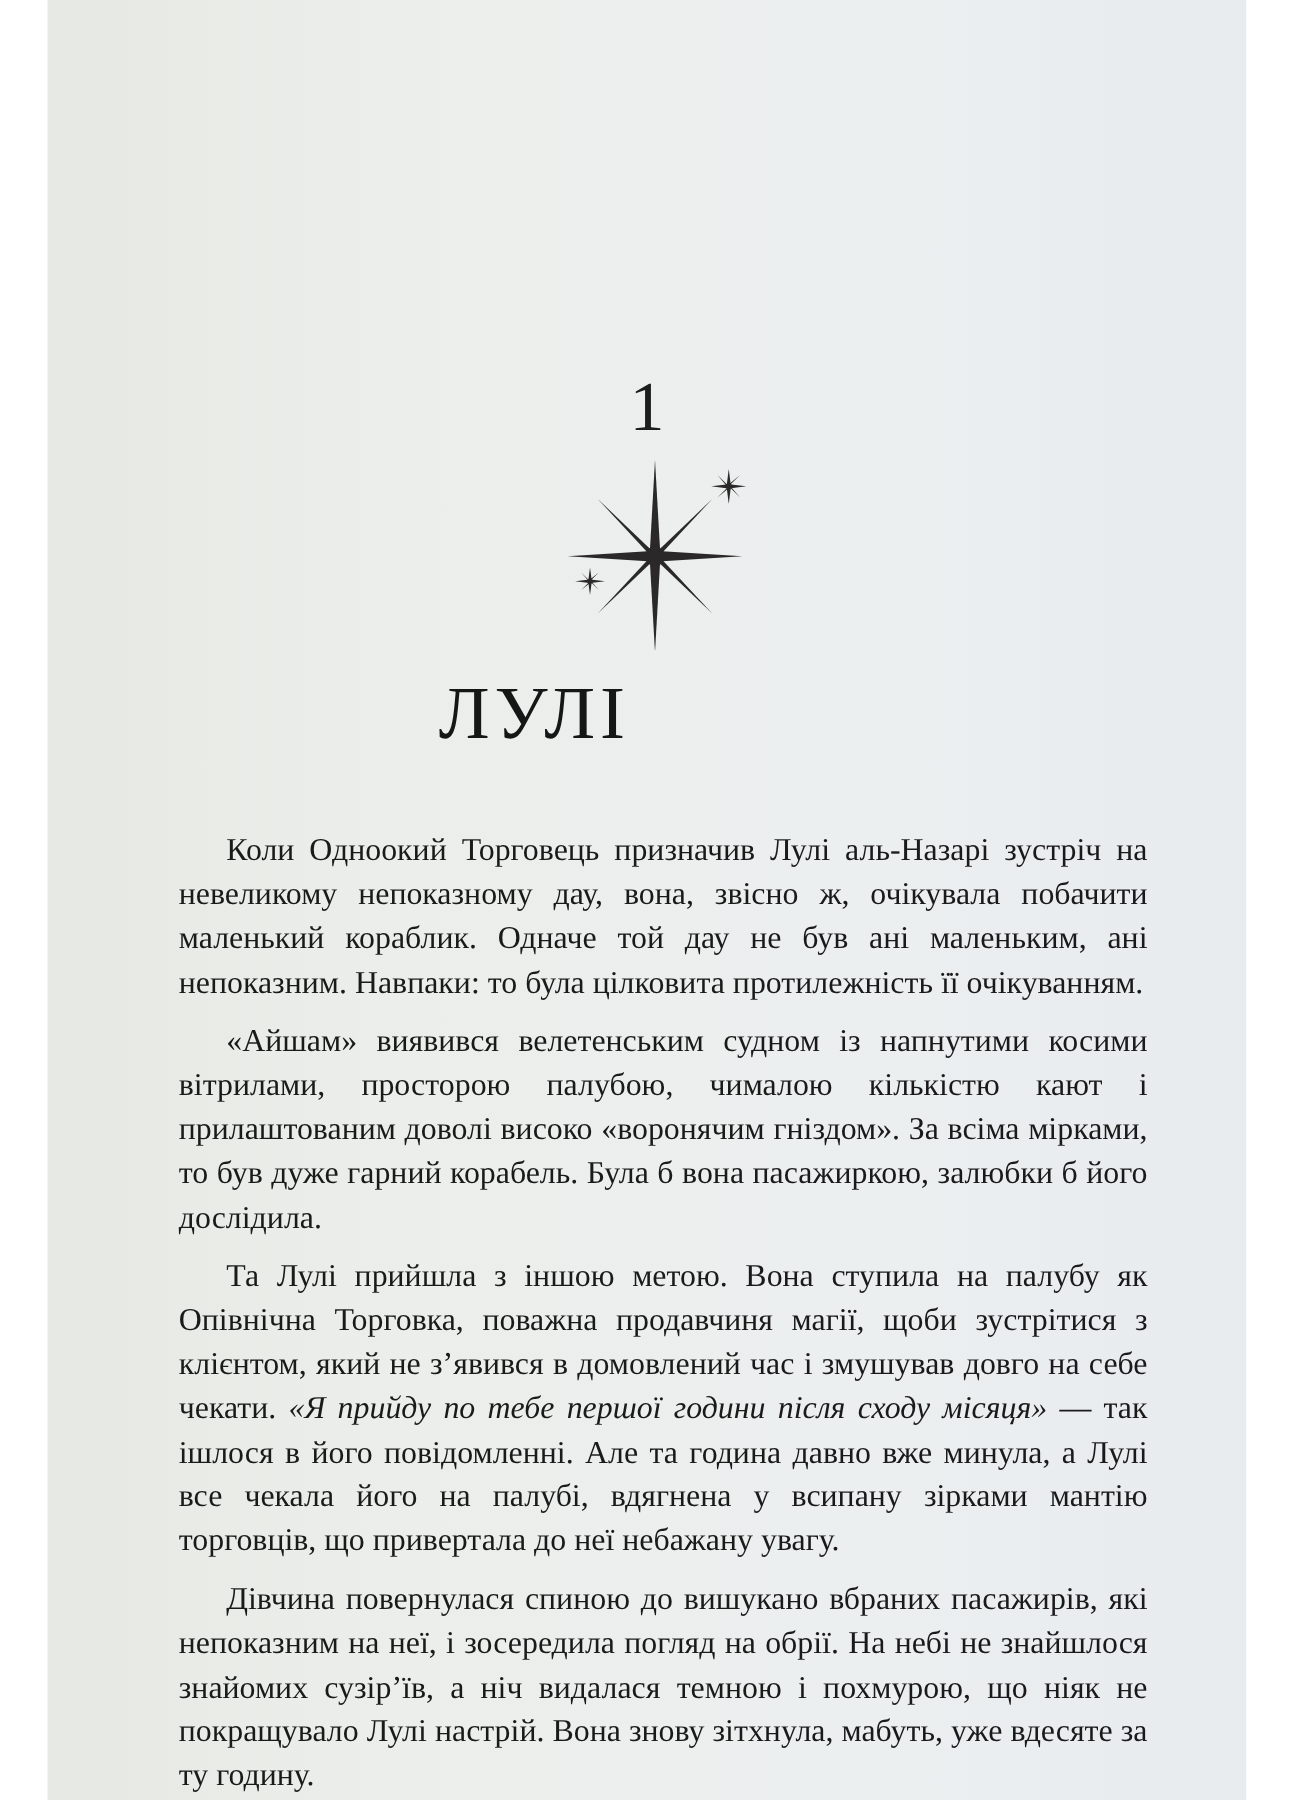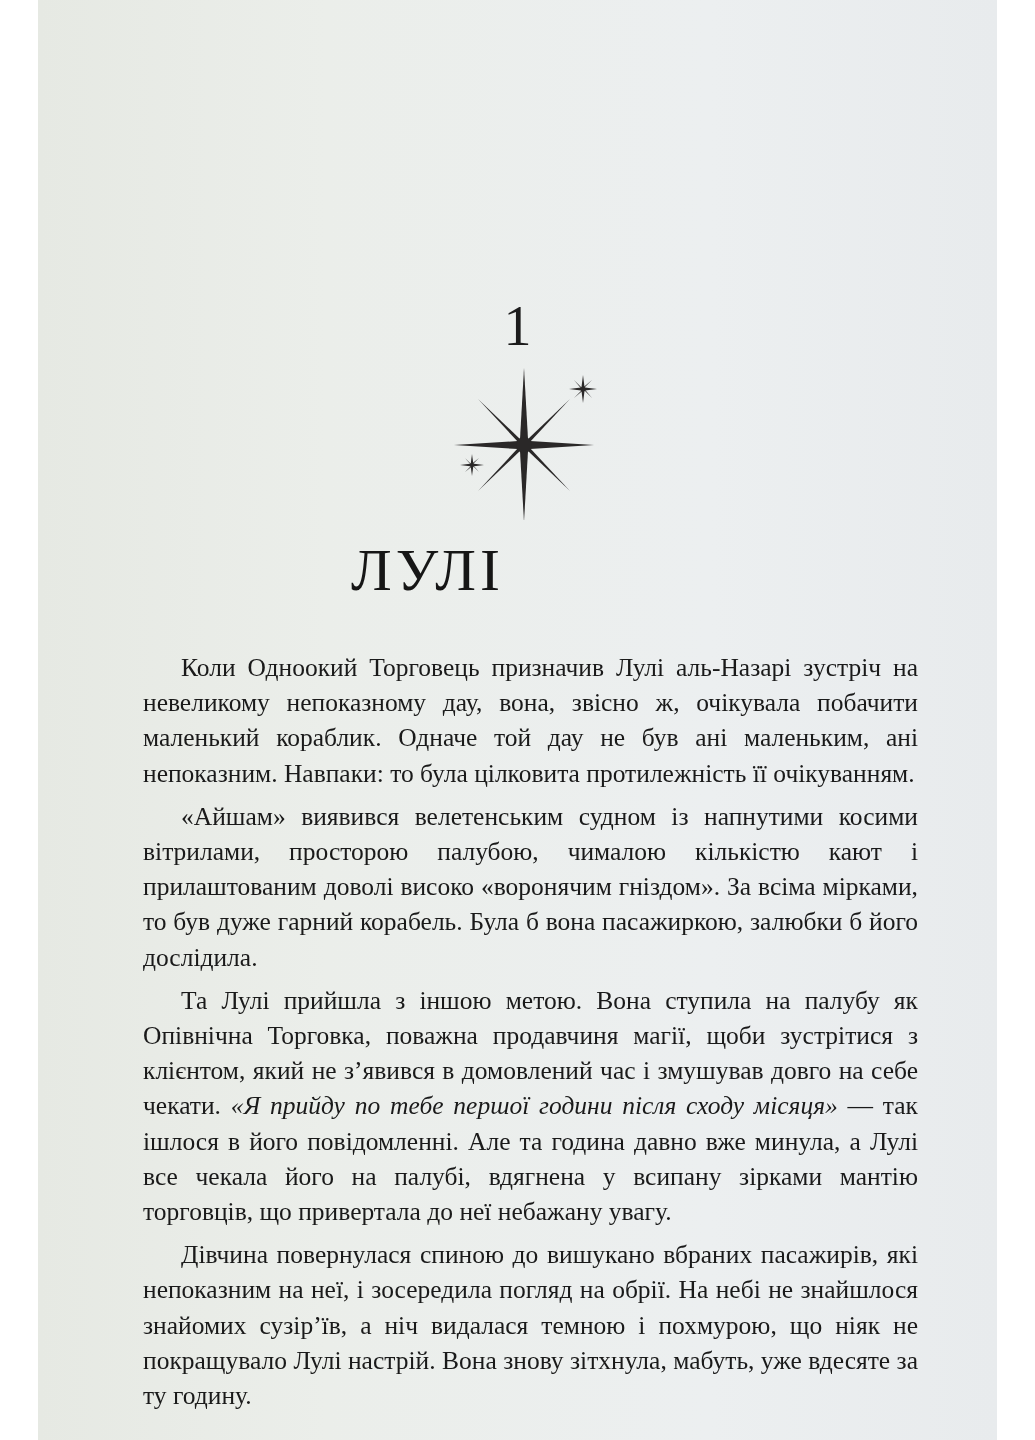--- a/index.html
+++ b/index.html
@@ -44,21 +44,21 @@
     position: absolute;
     left: 105px; top: 650px;
     width: 775px;
     font-size: 25.5px;
     line-height: 35.2px;
     color: #1a1a1a;
     text-align: justify;
     hyphens: manual;
   }
   .body-text p {
-    margin: 0 0 8px 0;
+    margin: 12px 0 8px 0;
     text-indent: 38px;
   }
   .body-text em { }
 </style>
 </head>
 <body>
 
 <div class="page">
 
   <div class="chapter-number">1</div>

